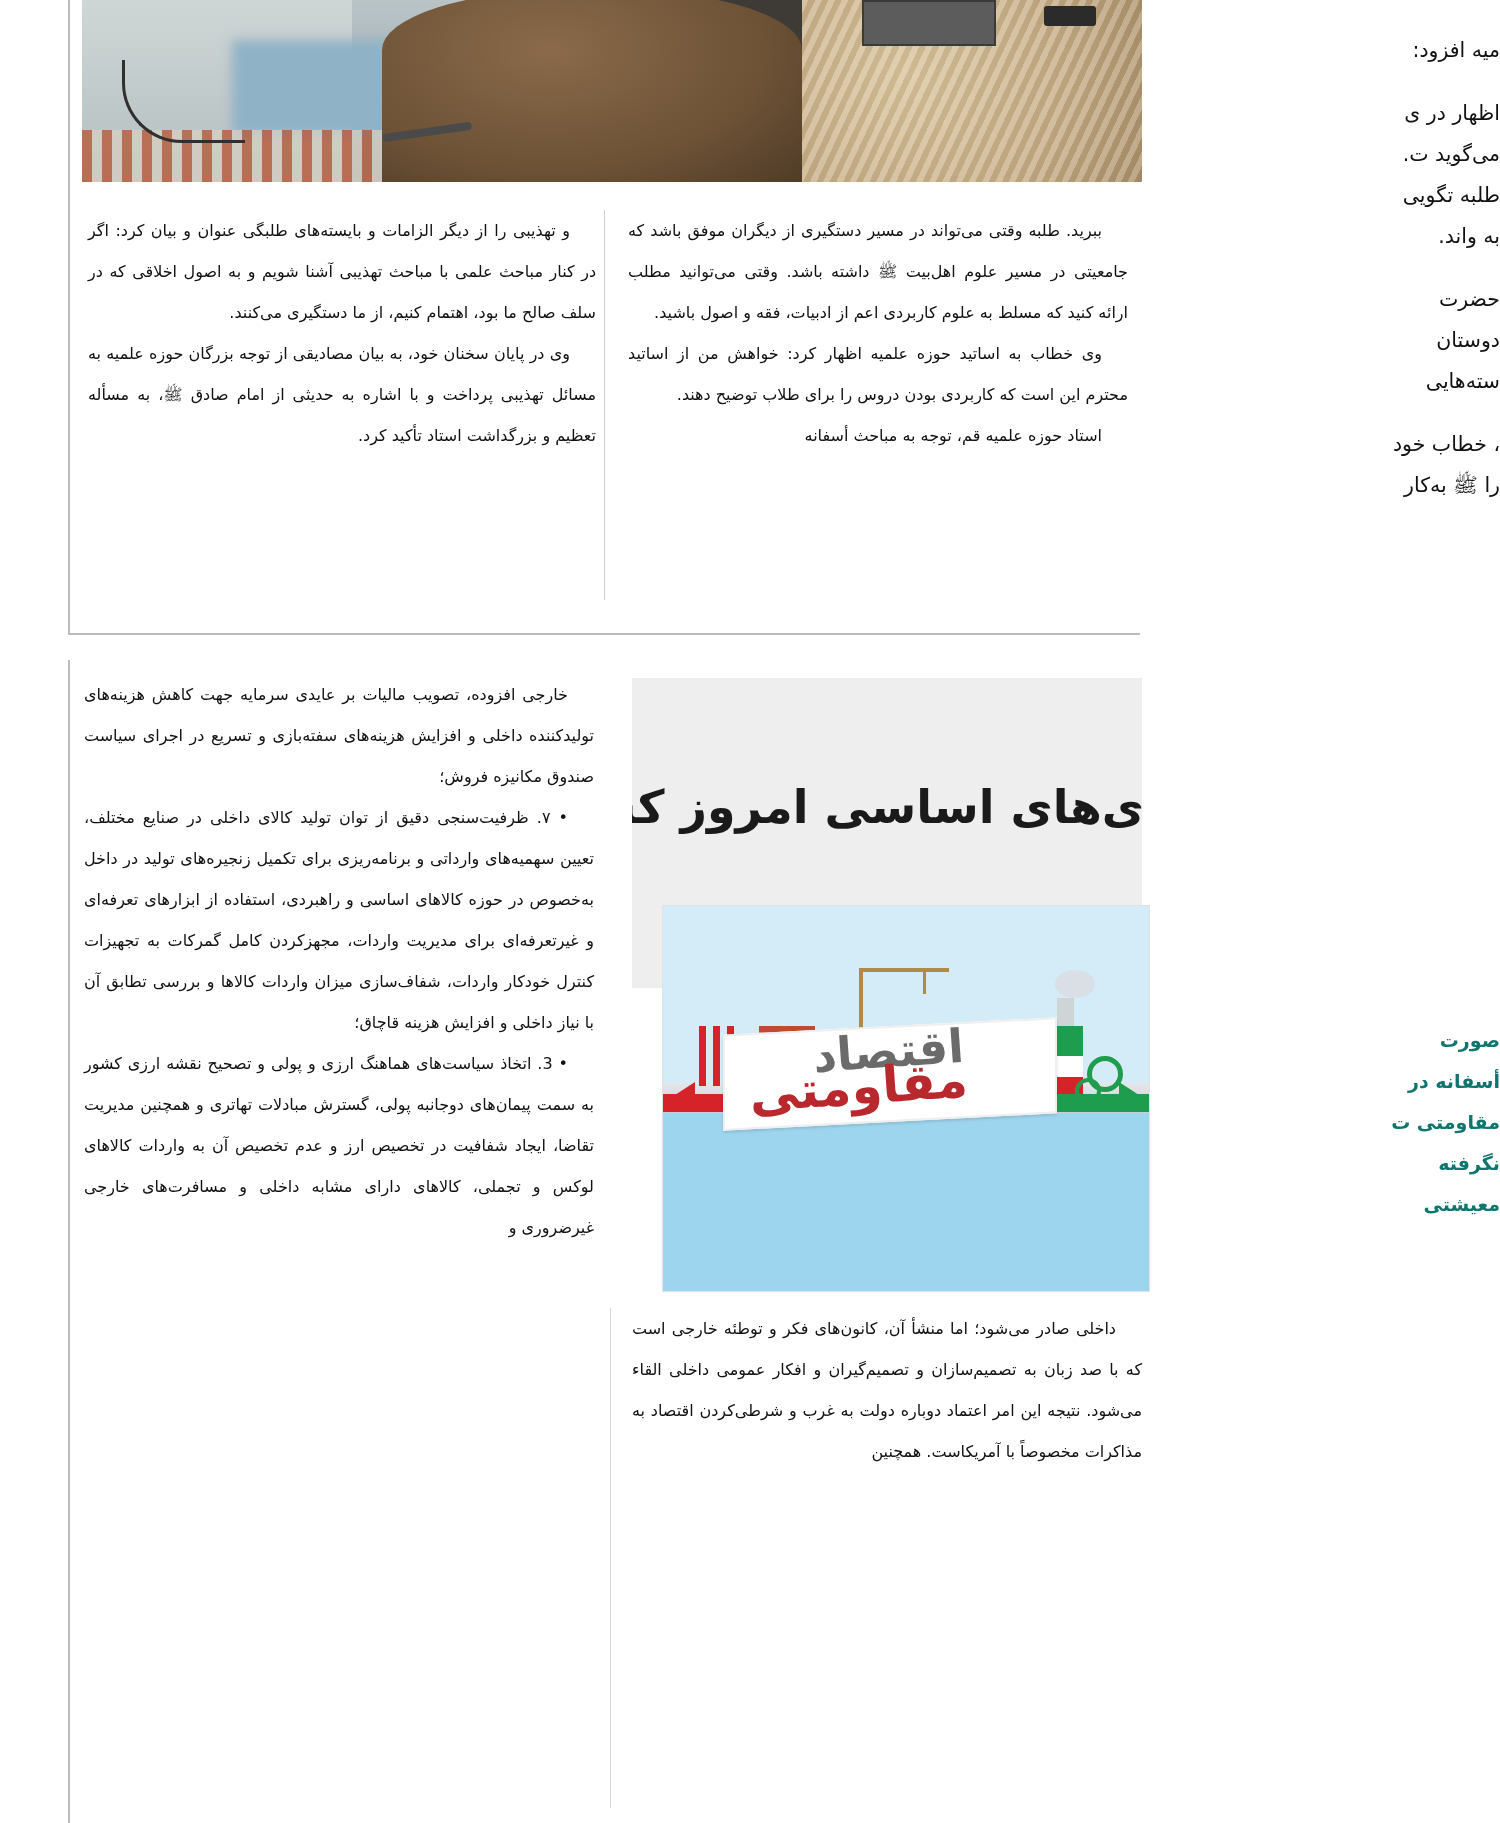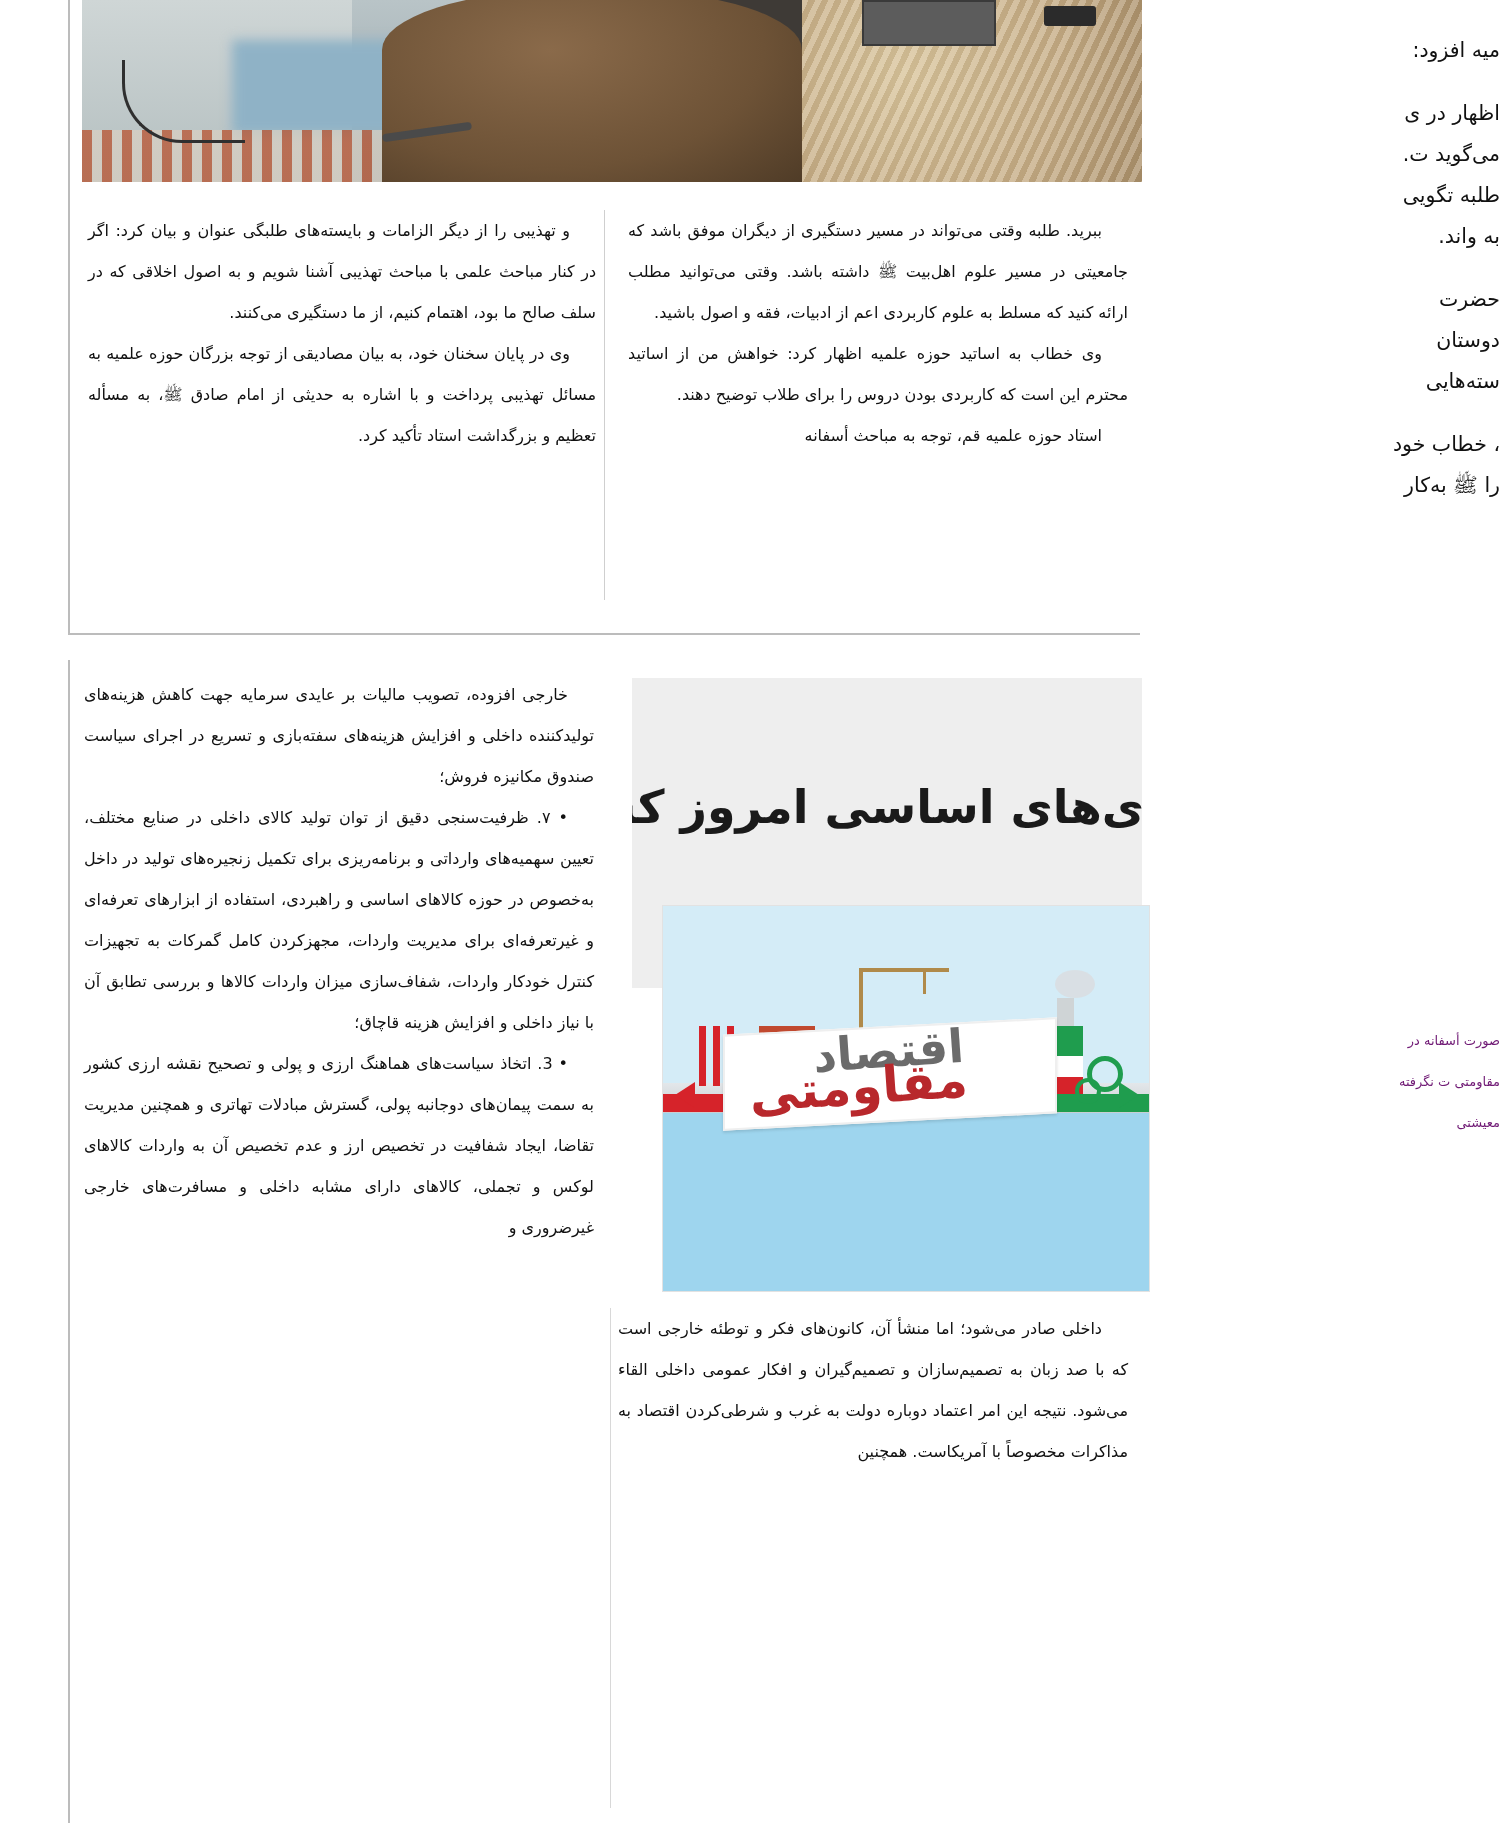--- a/index.html
+++ b/index.html
@@ -146,26 +146,27 @@
     text-align: right;
     overflow: hidden;
   }
   #right-cut-col .blk { margin-bottom: 22px; }
 
   #right-cut-col-2 {
     position: absolute;
     right: 0;
     top: 1020px;
     width: 118px;
-    font-size: 13px;
+    font-size: 19px;
     line-height: 41px;
-    color: #701a75;
+    color: #0f766e;
     direction: rtl;
     text-align: right;
     overflow: hidden;
+    font-weight: bold;
   }
   #right-cut-col-2 .blk { margin-bottom: 22px; }
 
   
   #bottom-article {
     position: absolute;
     left: 68px;
     top: 660px;
     width: 1072px;
     height: 1163px;
@@ -298,21 +299,21 @@
     border-radius: 50%;
   }
   .fg-gear2 {
     right: 48px; top: 172px; width: 18px; height: 18px;
     border: 4px solid #1f9d4e;
     border-radius: 50%;
   }
 
   #bottom-col-right {
     position: absolute;
-    left: 548px;
+    left: 562px;
     top: 648px;
     width: 510px;
   }
   #bottom-col-left {
     position: absolute;
     left: 14px;
     top: 14px;
     width: 510px;
   }
   #bottom-col-divider {

